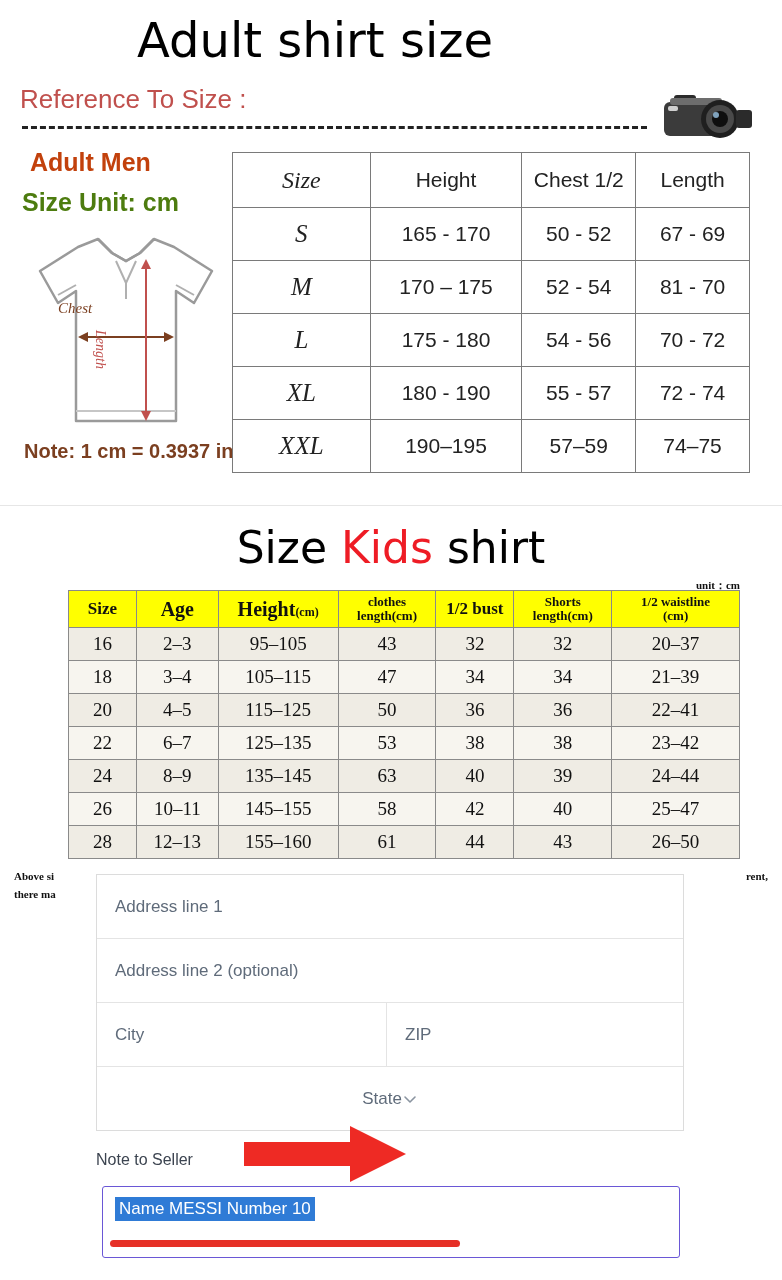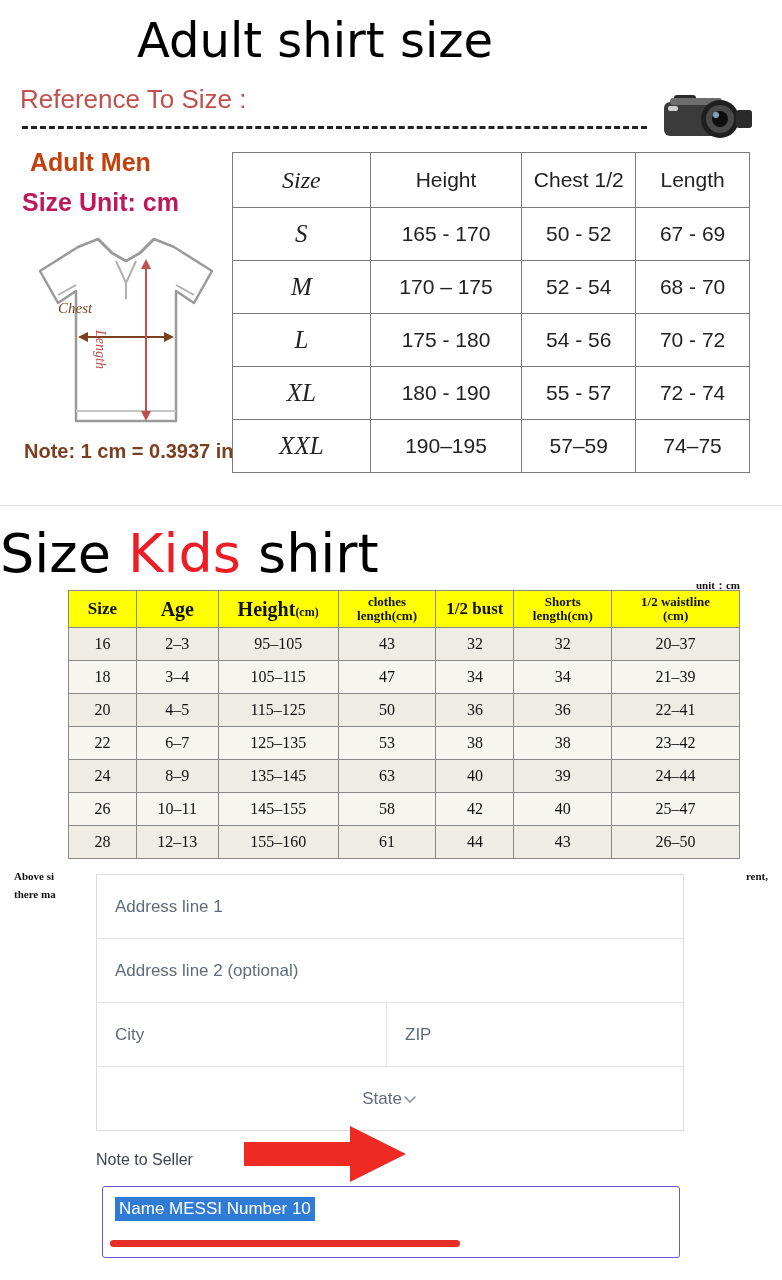--- a/index.html
+++ b/index.html
@@ -58,21 +58,21 @@
     font-size: 25px;
     font-weight: bold;
     color: #c2410c;
   }
   .size-unit {
     position: absolute;
     left: 22px;
     top: 188px;
     font-size: 25px;
     font-weight: bold;
-    color: #be185d;
+    color: #4d7c0f;
   }
   .note-inch {
     position: absolute;
     left: 24px;
     top: 440px;
     font-size: 20px;
     font-weight: bold;
     color: #7b3f20;
   }
   .camera-icon {
@@ -160,21 +160,22 @@
     background: #ffffff;
     border-top: 1px solid #e6e6e6;
   }
 
   
   .kids-title {
     position: absolute;
     left: 0;
     top: 522px;
     width: 782px;
-    font-size: 54px;
+    text-align: center;
+    font-size: 44px;
     font-family: "DejaVu Sans", sans-serif;
     color: #000;
   }
   .kids-title .red { color: #ee1c25; }
 
   .unit-cm {
     position: absolute;
     right: 42px;
     top: 578px;
     font-size: 11px;
@@ -201,21 +202,21 @@
     font-weight: bold;
     height: 34px;
     line-height: 1.05;
   }
   table.kids th .big { font-size: 20px; }
   table.kids th .med { font-size: 17px; }
   table.kids th .sm  { font-size: 12px; }
   table.kids th .two-line { display: block; font-size: 13px; }
   table.kids td {
     height: 30px;
-    font-size: 16px;
+    font-size: 19px;
     background: #efece4;
   }
   table.kids tr.alt td { background: #f7f5ef; }
   table.kids col.k1 { width: 68px; }
   table.kids col.k2 { width: 82px; }
   table.kids col.k3 { width: 120px; }
   table.kids col.k4 { width: 98px; }
   table.kids col.k5 { width: 78px; }
   table.kids col.k6 { width: 98px; }
   table.kids col.k7 { width: 128px; }
@@ -392,21 +393,21 @@
       <tr>
         <td class="sz">S</td>
         <td>165 - 170</td>
         <td>50 - 52</td>
         <td>67 - 69</td>
       </tr>
       <tr>
         <td class="sz">M</td>
         <td>170 – 175</td>
         <td>52 - 54</td>
-        <td>68 - 70</td>
+        <td>81 - 70</td>
       </tr>
       <tr>
         <td class="sz">L</td>
         <td>175 - 180</td>
         <td>54 - 56</td>
         <td>70 - 72</td>
       </tr>
       <tr>
         <td class="sz">XL</td>
         <td>180 - 190</td>

